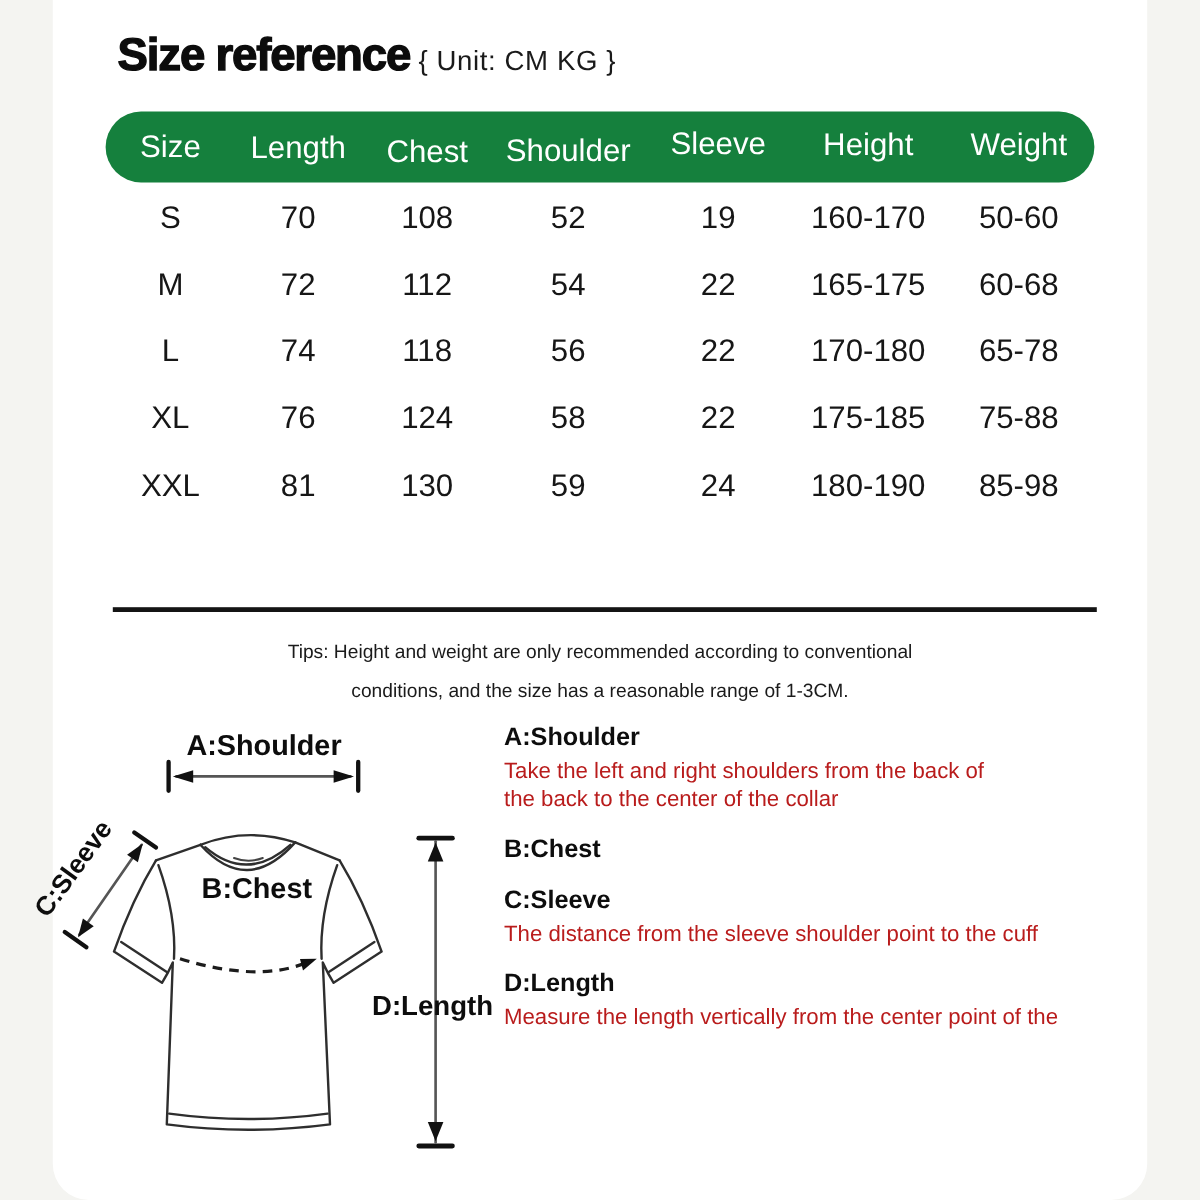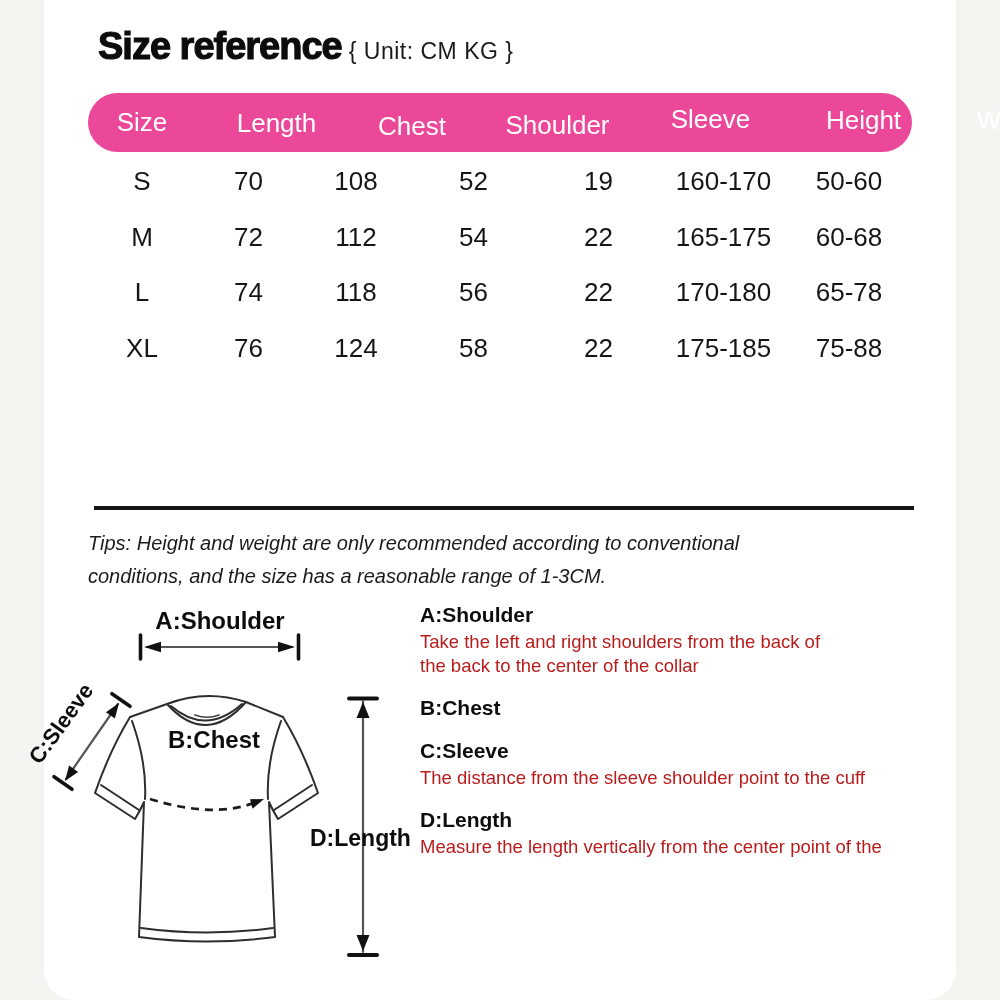--- a/index.html
+++ b/index.html
@@ -26,24 +26,23 @@
     font-size:38px;font-weight:bold;letter-spacing:-1px;
     -webkit-text-stroke:1.1px #0c0c0c;
     color:#0c0c0c;line-height:44px;
   }
   .unit-label{
     font-size:23px;color:#1a1a1a;margin-left:7px;letter-spacing:0.5px;
   }
   
   .t-head{
     position:absolute;left:88px;top:93px;width:824px;height:59px;
-    background:#ec4899;border-radius:30px;
+    background:#15803d;border-radius:30px;
     display:grid;grid-template-columns:108px 105px 110px 125px 125px 125px 126px;
     align-items:center;
-    gap:28px;
   }
   .t-head .hcell{
     color:#ffffff;font-size:26px;text-align:center;font-weight:400;
   }
   .t-head .hcell:nth-child(2){transform:translateY(1px);}
   .t-head .hcell:nth-child(3){transform:translateY(4px);}
   .t-head .hcell:nth-child(4){transform:translateY(3px);}
   .t-head .hcell:nth-child(5){transform:translateY(-3px);}
   .t-head .hcell:nth-child(6){transform:translateY(-2px);}
   .t-head .hcell:nth-child(7){transform:translateY(-2px);}
@@ -55,21 +54,21 @@
     display:grid;grid-template-columns:108px 105px 110px 125px 125px 125px 126px;
     align-items:center;
   }
   .t-row .cell{font-size:26px;text-align:center;color:#161616;}
   .divider{
     position:absolute;left:94px;top:506px;width:820px;height:4px;background:#141414;
   }
   
   .tips{
     position:absolute;left:88px;top:527px;width:824px;
-    font-size:20px;line-height:33px;color:#1b1b1b;font-style:italic;
+    text-align:center;font-size:16px;line-height:33px;color:#1b1b1b;
   }
   
   .diagram{position:absolute;left:10px;top:595px;width:400px;height:405px;}
   .guide{position:absolute;left:420px;top:601px;width:552px;}
   .g-item{margin-bottom:16.5px;}
   .g-title{font-size:21px;font-weight:bold;color:#0d0d0d;line-height:27px;margin-bottom:2px;}
   .g-line{font-size:18.5px;color:#b91c1c;line-height:23.5px;}
 </style>
 </head>
 <body>
@@ -121,20 +120,29 @@
       <div class="cell">65-78</div>
     </div>
     <div class="t-row">
       <div class="cell">XL</div>
       <div class="cell">76</div>
       <div class="cell">124</div>
       <div class="cell">58</div>
       <div class="cell">22</div>
       <div class="cell">175-185</div>
       <div class="cell">75-88</div>
+    </div>
+    <div class="t-row">
+      <div class="cell">XXL</div>
+      <div class="cell">81</div>
+      <div class="cell">130</div>
+      <div class="cell">59</div>
+      <div class="cell">24</div>
+      <div class="cell">180-190</div>
+      <div class="cell">85-98</div>
     </div>
   </div>
 
   <div class="divider"></div>
 
   <div class="tips">
     <div>Tips: Height and weight are only recommended according to conventional</div>
     <div>conditions, and the size has a reasonable range of 1-3CM.</div>
   </div>
 

